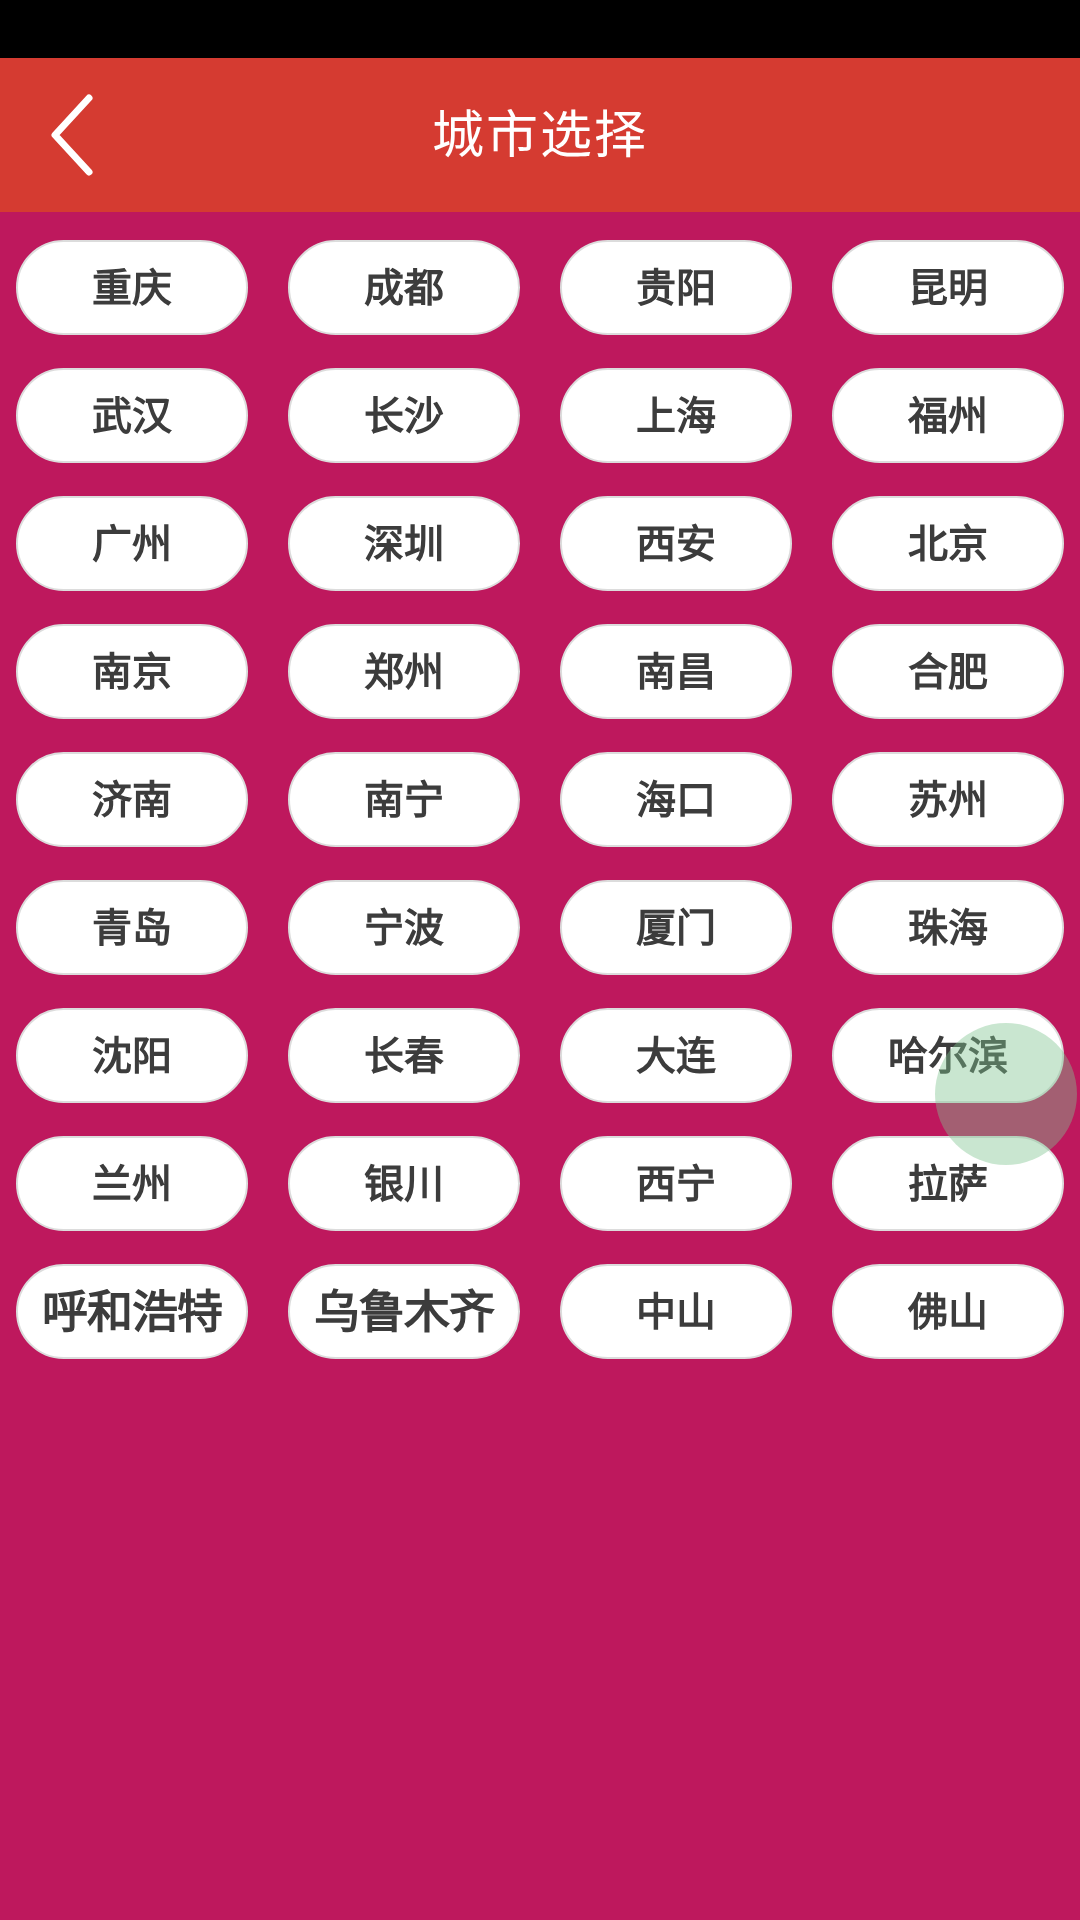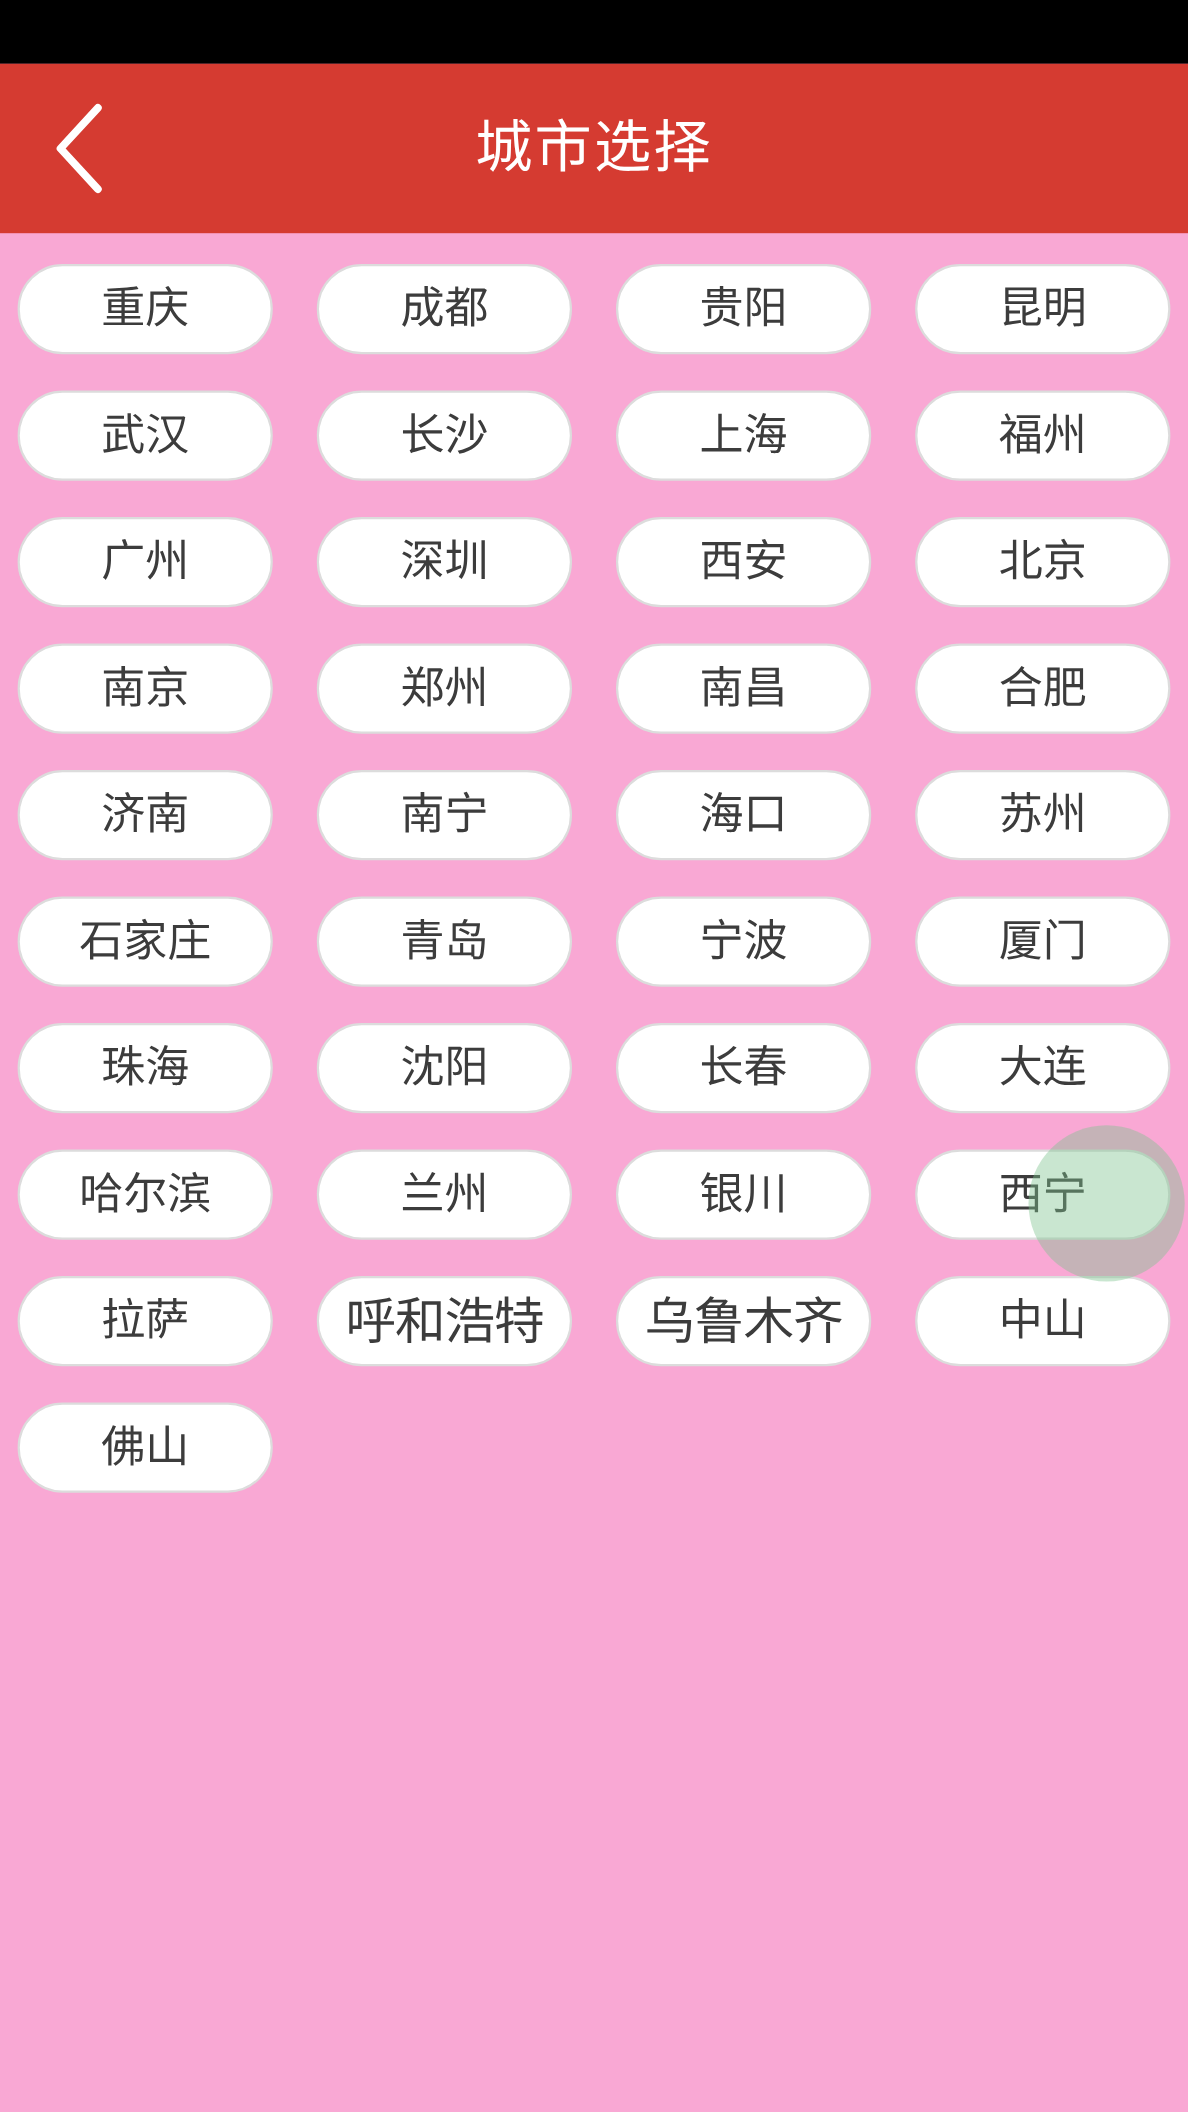--- a/index.html
+++ b/index.html
@@ -13,21 +13,21 @@
     height: 1920px;
     overflow: hidden;
     font-family: "DejaVu Sans", "Liberation Sans", sans-serif;
     -webkit-font-smoothing: antialiased;
   }
 
   #screen {
     position: relative;
     width: 1080px;
     height: 1920px;
-    background: #f9a8d4;
+    background: #be185d;
     overflow: hidden;
   }
 
   
   #status-bar {
     position: absolute;
     top: 0;
     left: 0;
     width: 1080px;
     height: 58px;
@@ -82,27 +82,27 @@
     width: 1080px;
     padding: 28px 16px 0 16px;
     box-sizing: border-box;
     display: grid;
     grid-template-columns: repeat(4, 232px);
     column-gap: 40px;
     row-gap: 33px;
   }
 
   .city-chip {
-    height: 82px;
+    height: 95px;
     border: 2px solid #dcdcdc;
     border-radius: 50px;
     background: #ffffff;
     color: #3c3c3c;
     font-size: 40px;
-    font-weight: 400;
+    font-weight: 700;
     line-height: 1;
     display: flex;
     align-items: center;
     justify-content: center;
     box-sizing: border-box;
     padding: 0 4px;
     white-space: nowrap;
   }
   .city-chip.len4 {
     font-size: 46px;
@@ -153,21 +153,20 @@
       <div class="city-chip">西安</div>
       <div class="city-chip">北京</div>
       <div class="city-chip">南京</div>
       <div class="city-chip">郑州</div>
       <div class="city-chip">南昌</div>
       <div class="city-chip">合肥</div>
       <div class="city-chip">济南</div>
       <div class="city-chip">南宁</div>
       <div class="city-chip">海口</div>
       <div class="city-chip">苏州</div>
-      <div class="city-chip">石家庄</div>
       <div class="city-chip">青岛</div>
       <div class="city-chip">宁波</div>
       <div class="city-chip">厦门</div>
       <div class="city-chip">珠海</div>
       <div class="city-chip">沈阳</div>
       <div class="city-chip">长春</div>
       <div class="city-chip">大连</div>
       <div class="city-chip">哈尔滨</div>
       <div class="city-chip">兰州</div>
       <div class="city-chip">银川</div>

